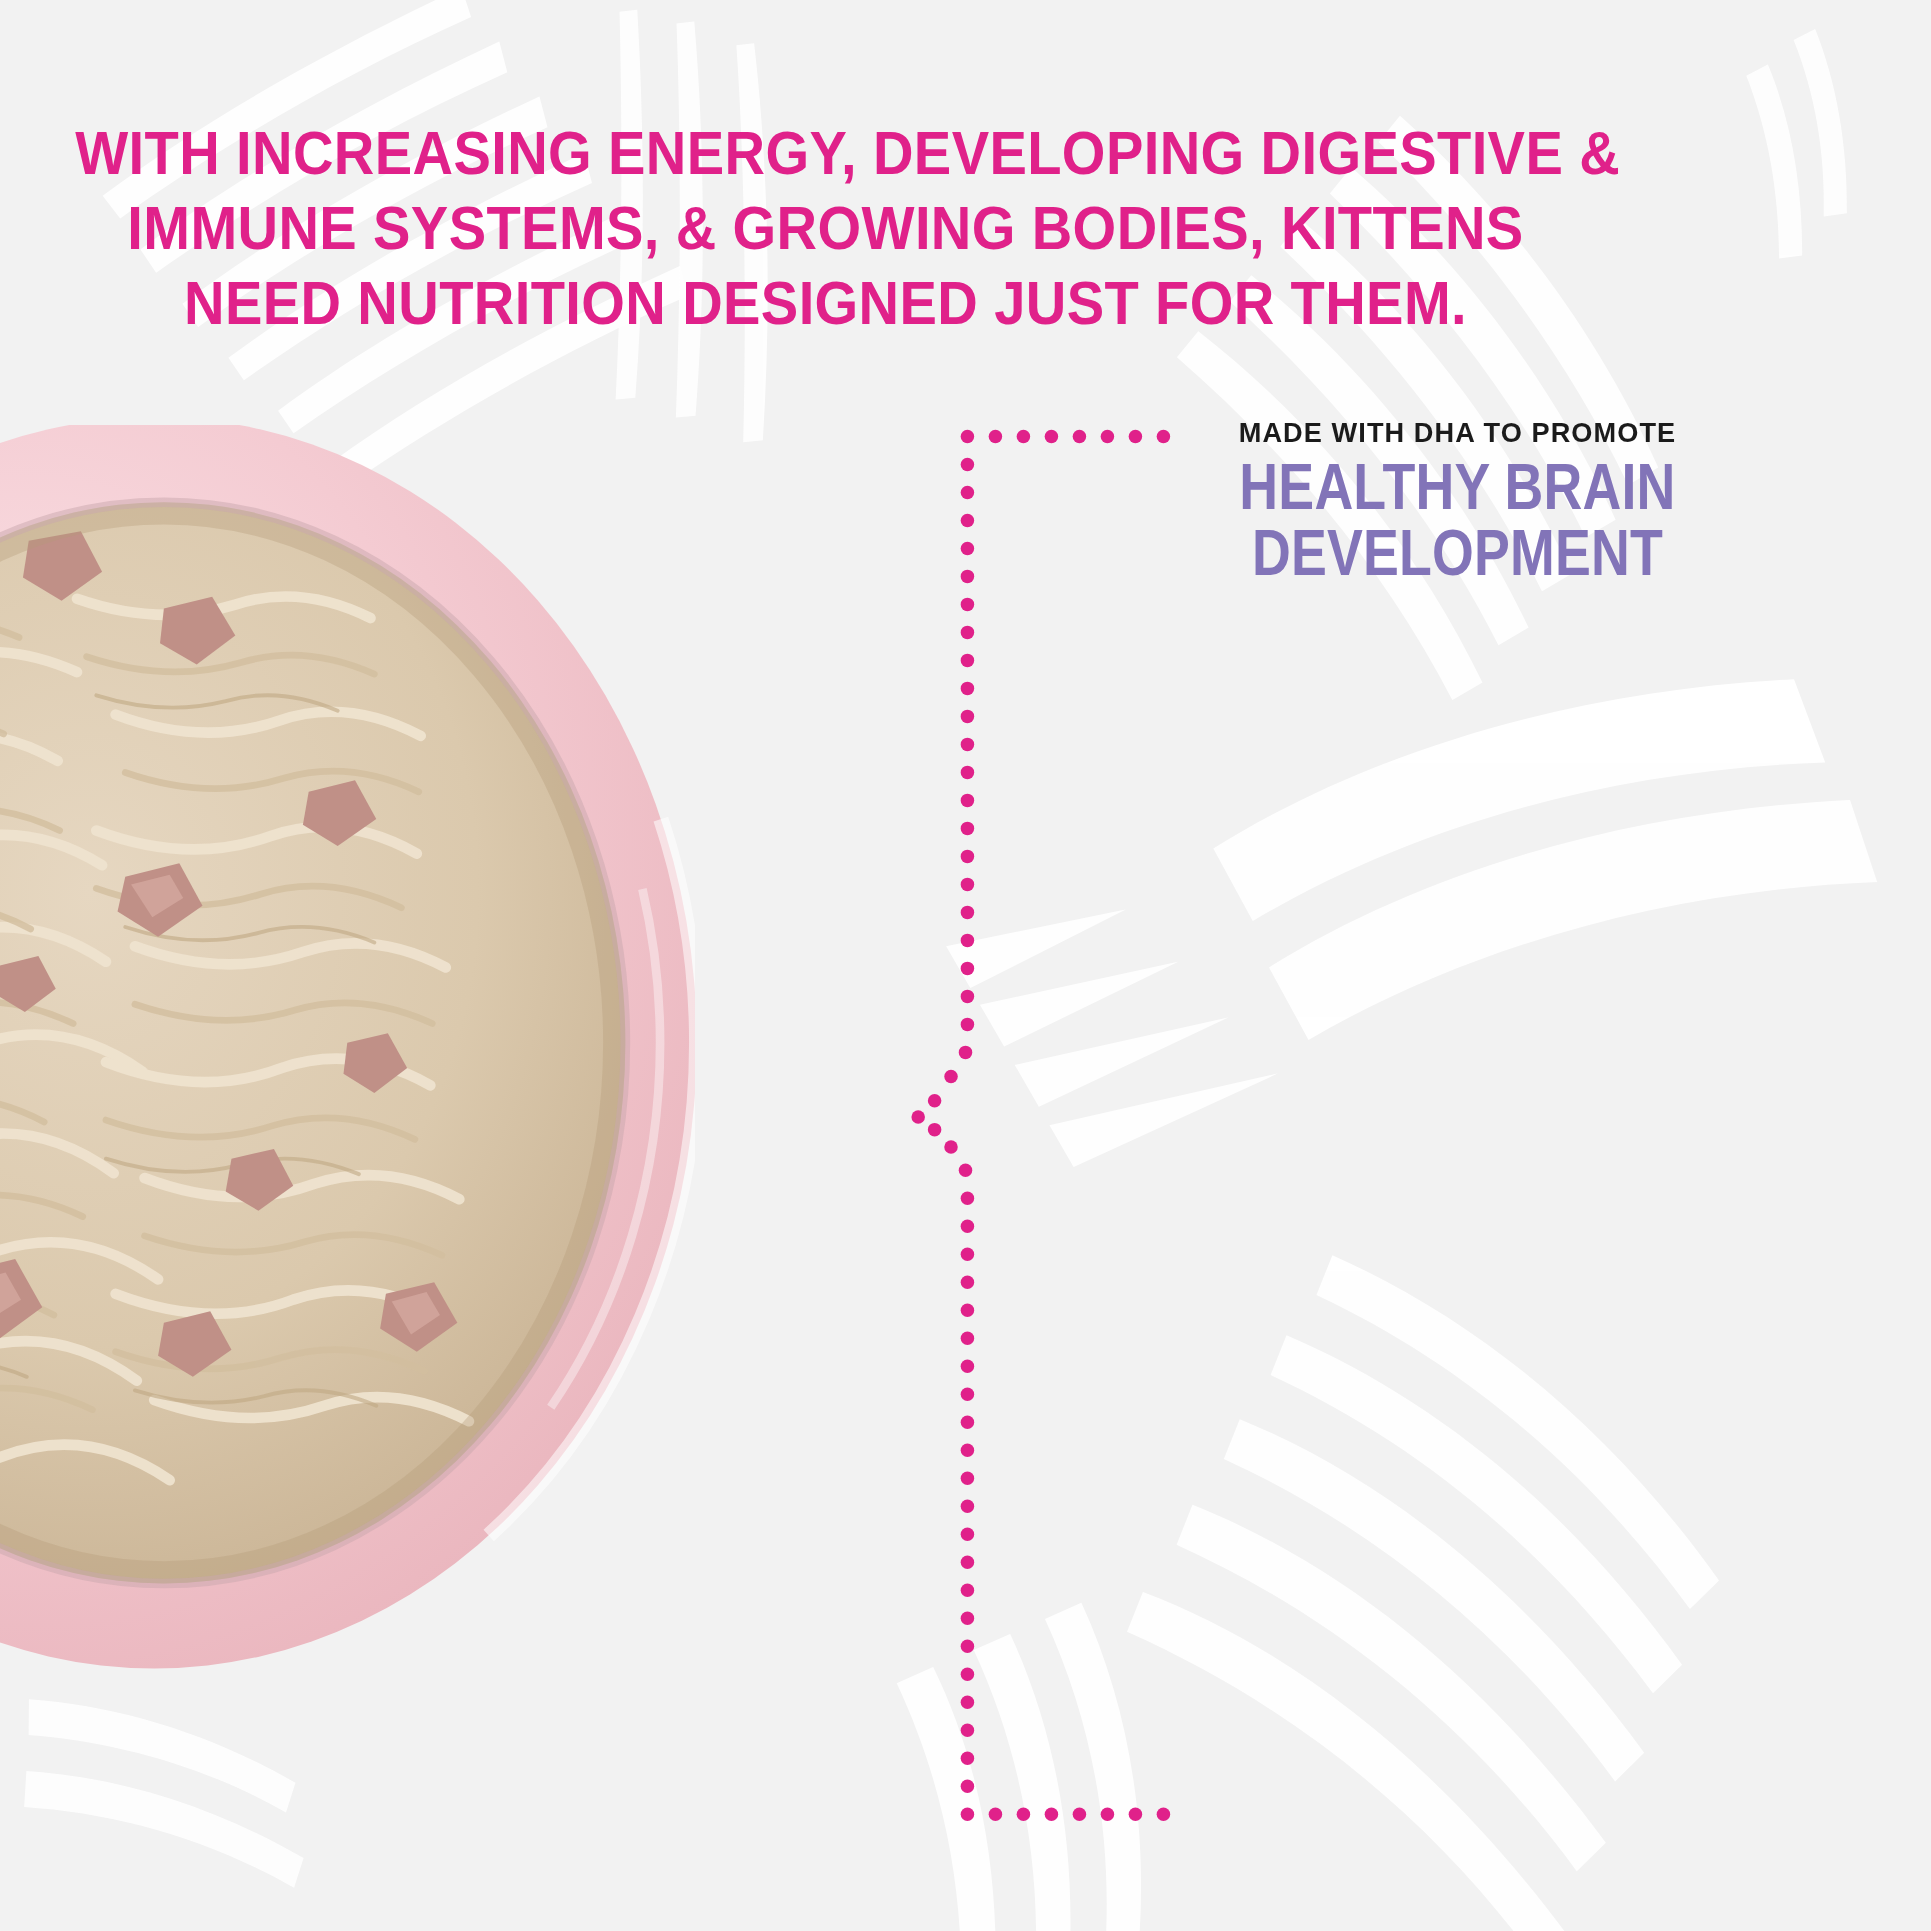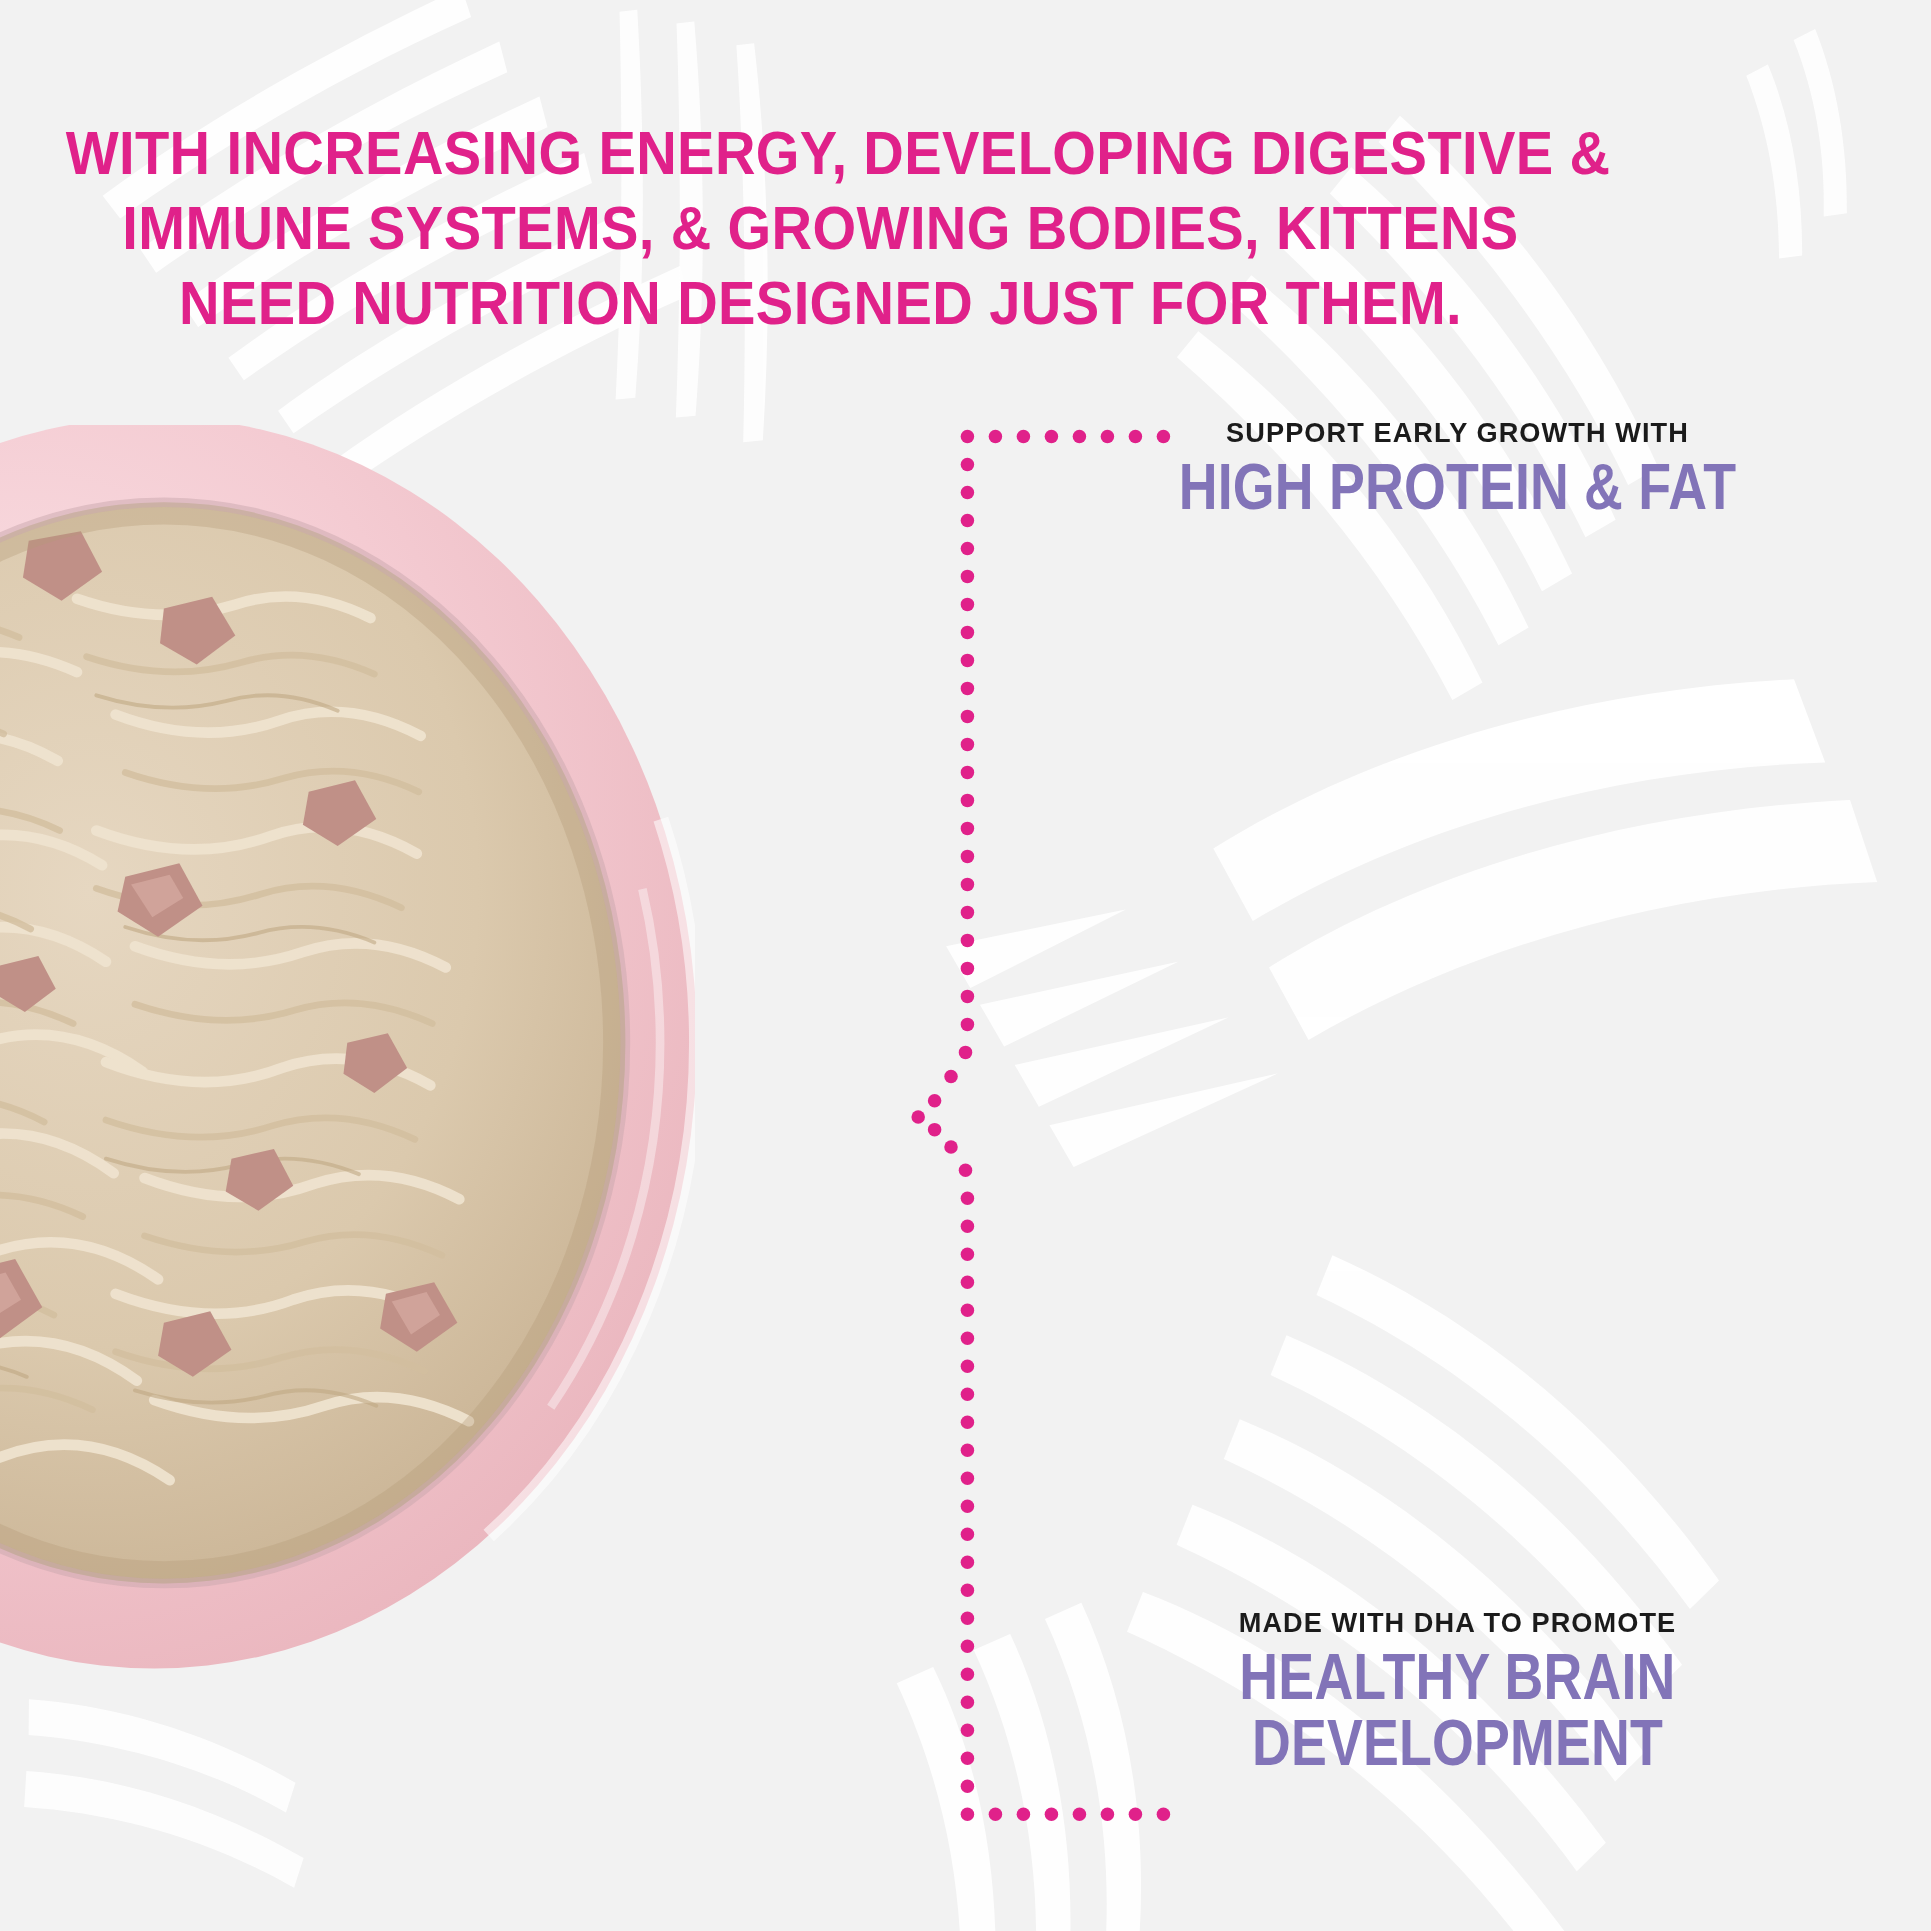--- a/index.html
+++ b/index.html
@@ -14,20 +14,21 @@
   
   #bg-layer { position:absolute; inset:0; z-index:0; }
   #bg-layer svg { width:1931px; height:1931px; display:block; }
 
   
   #headline {
     position:absolute;
     top:116px; left:0; width:1641px;
     z-index:6;
     text-align:center;
+    padding-left:10px;
   }
   #headline .hl-line {
     font-family:"Liberation Sans", sans-serif;
     font-weight:700;
     font-size:61px;
     line-height:75px;
     letter-spacing:0.4px;
     color:#E0218A;
     transform:scaleX(0.92);
     transform-origin:center;
@@ -344,24 +345,20 @@
       <circle cx="1118" cy="1879" r="7"></circle>
       <circle cx="1147" cy="1879" r="7"></circle>
       <circle cx="1176" cy="1879" r="7"></circle>
       <circle cx="1205" cy="1879" r="7"></circle>
     </g>
   </svg>
 </div>
 
 <div id="features">
 
-  <div class="feature">
-    <div class="feature-caption">SUPPORT EARLY GROWTH WITH</div>
-    <div class="feature-headline">HIGH PROTEIN &amp; FAT</div>
-  </div>
 
   <div class="feature">
     <div class="feature-caption">MADE WITH DHA TO PROMOTE</div>
     <div class="feature-headline">HEALTHY BRAIN
 DEVELOPMENT</div>
   </div>
 
 
 
 

